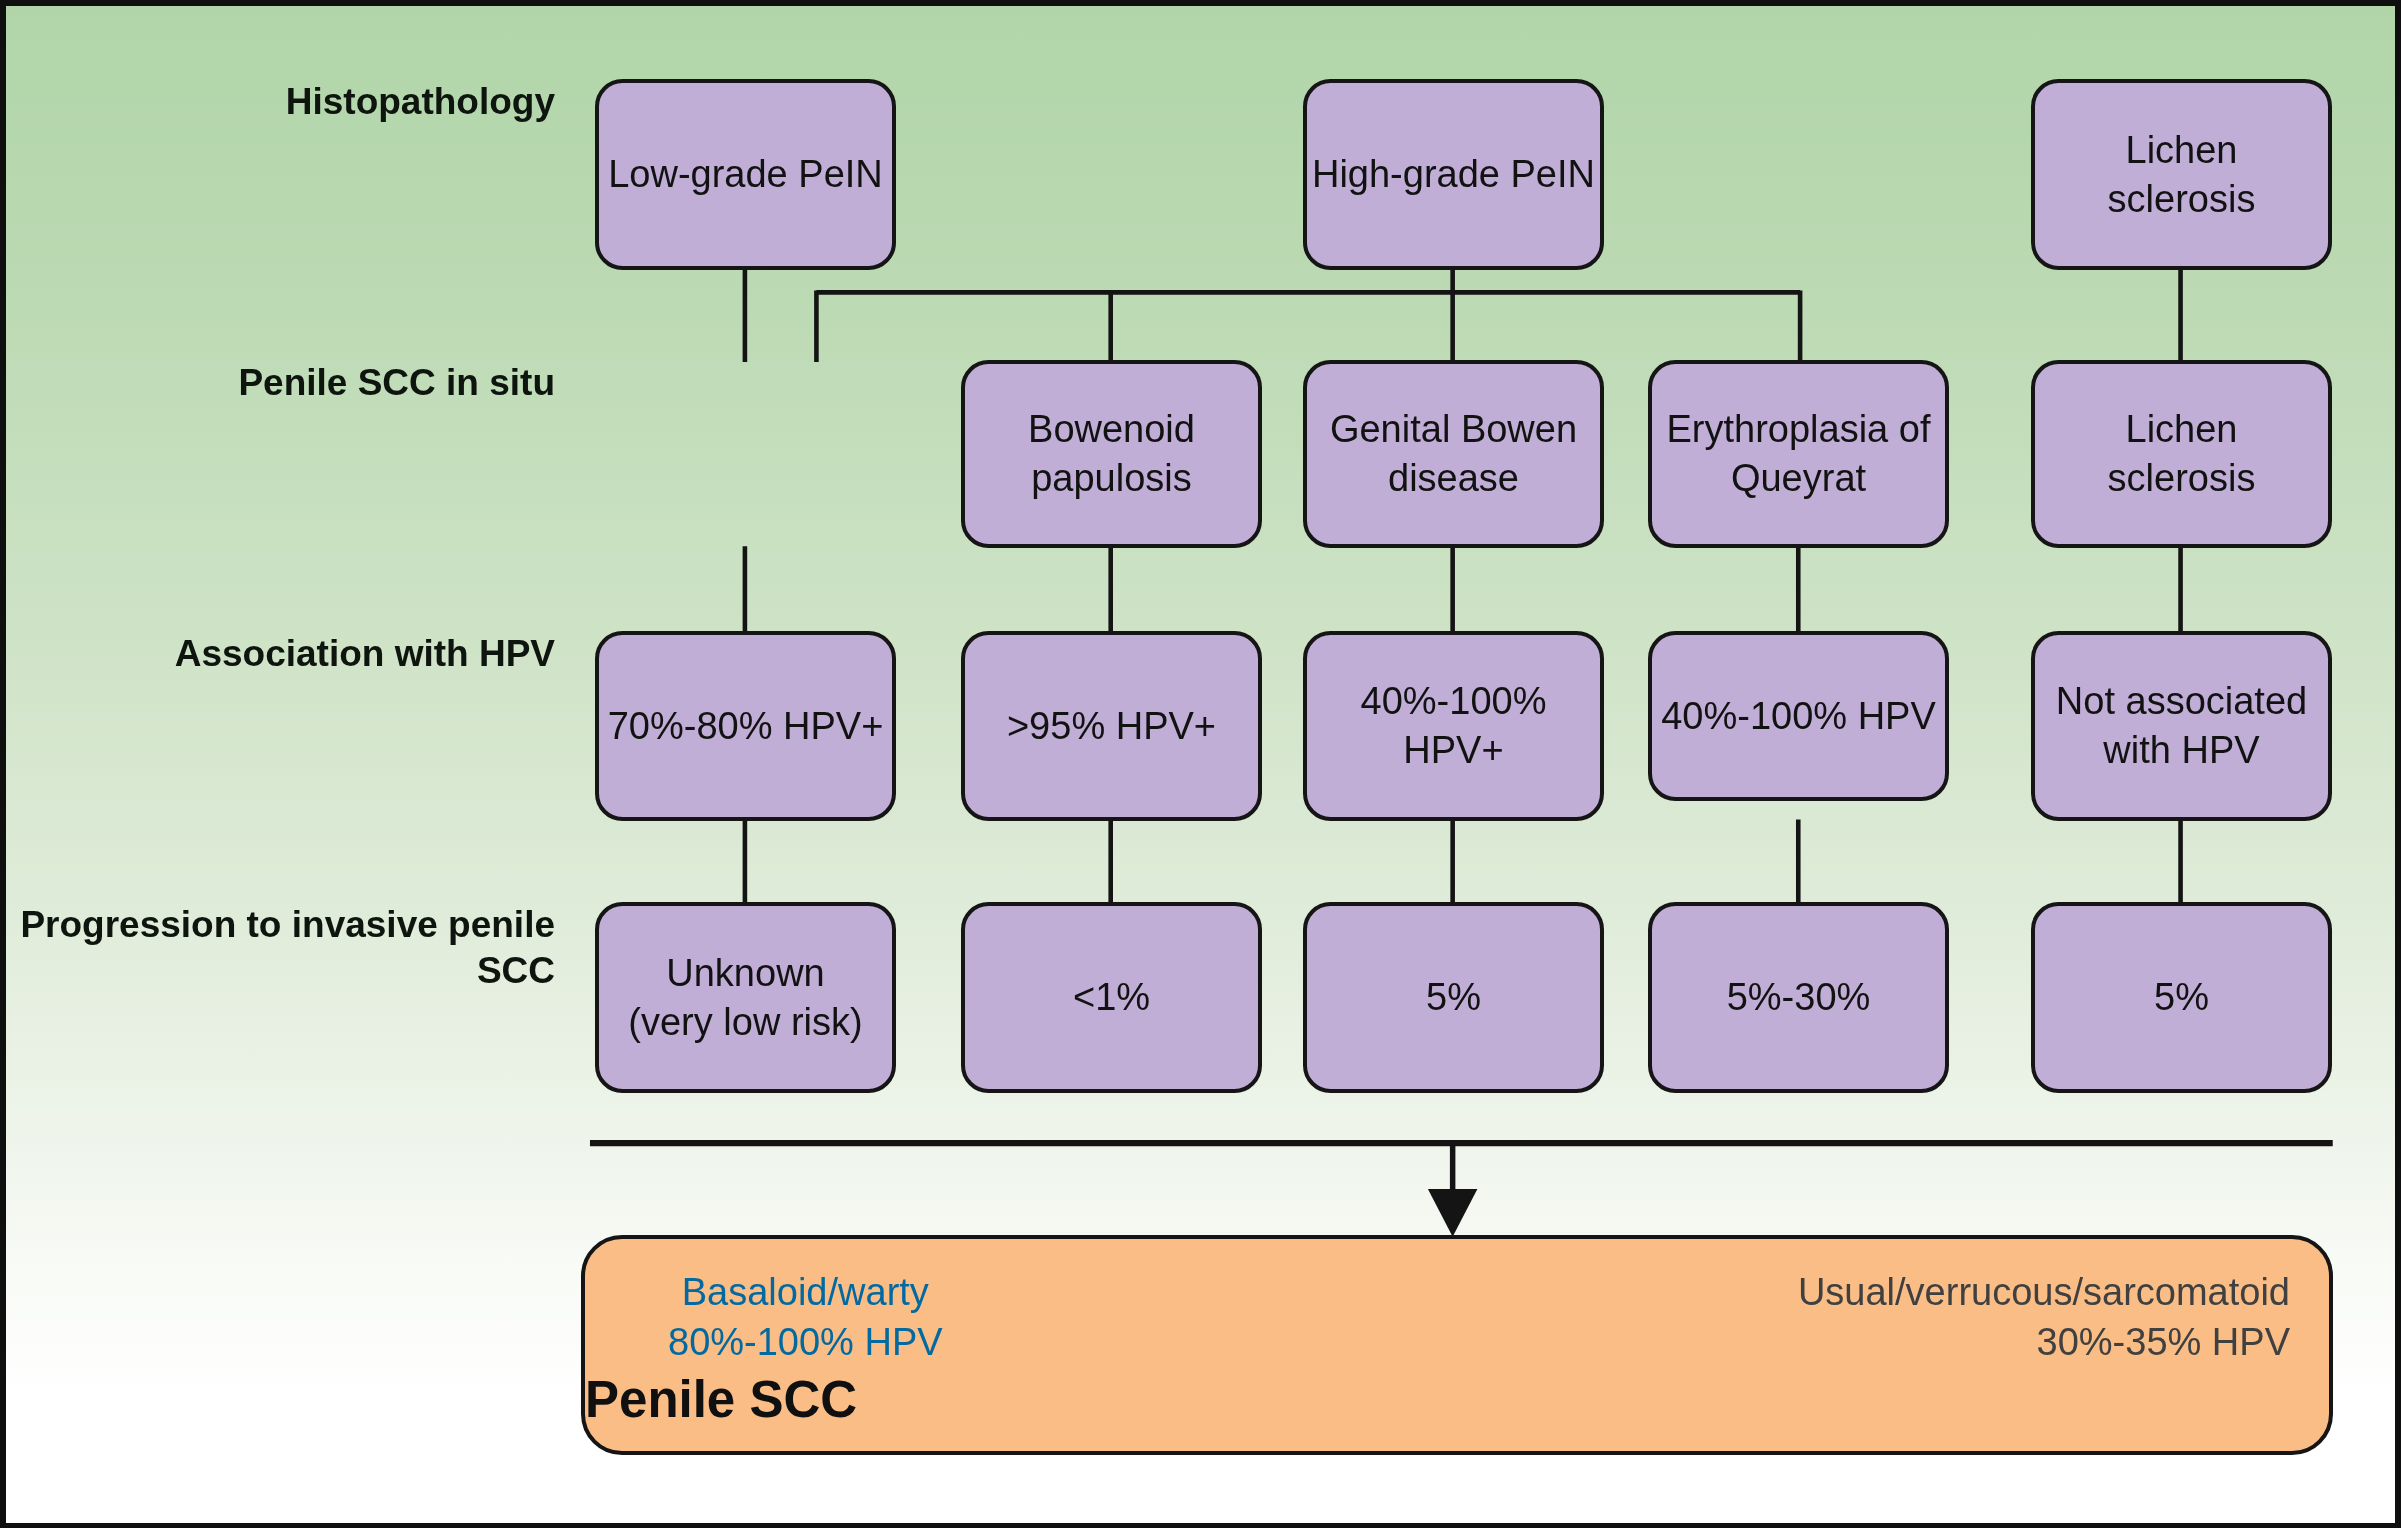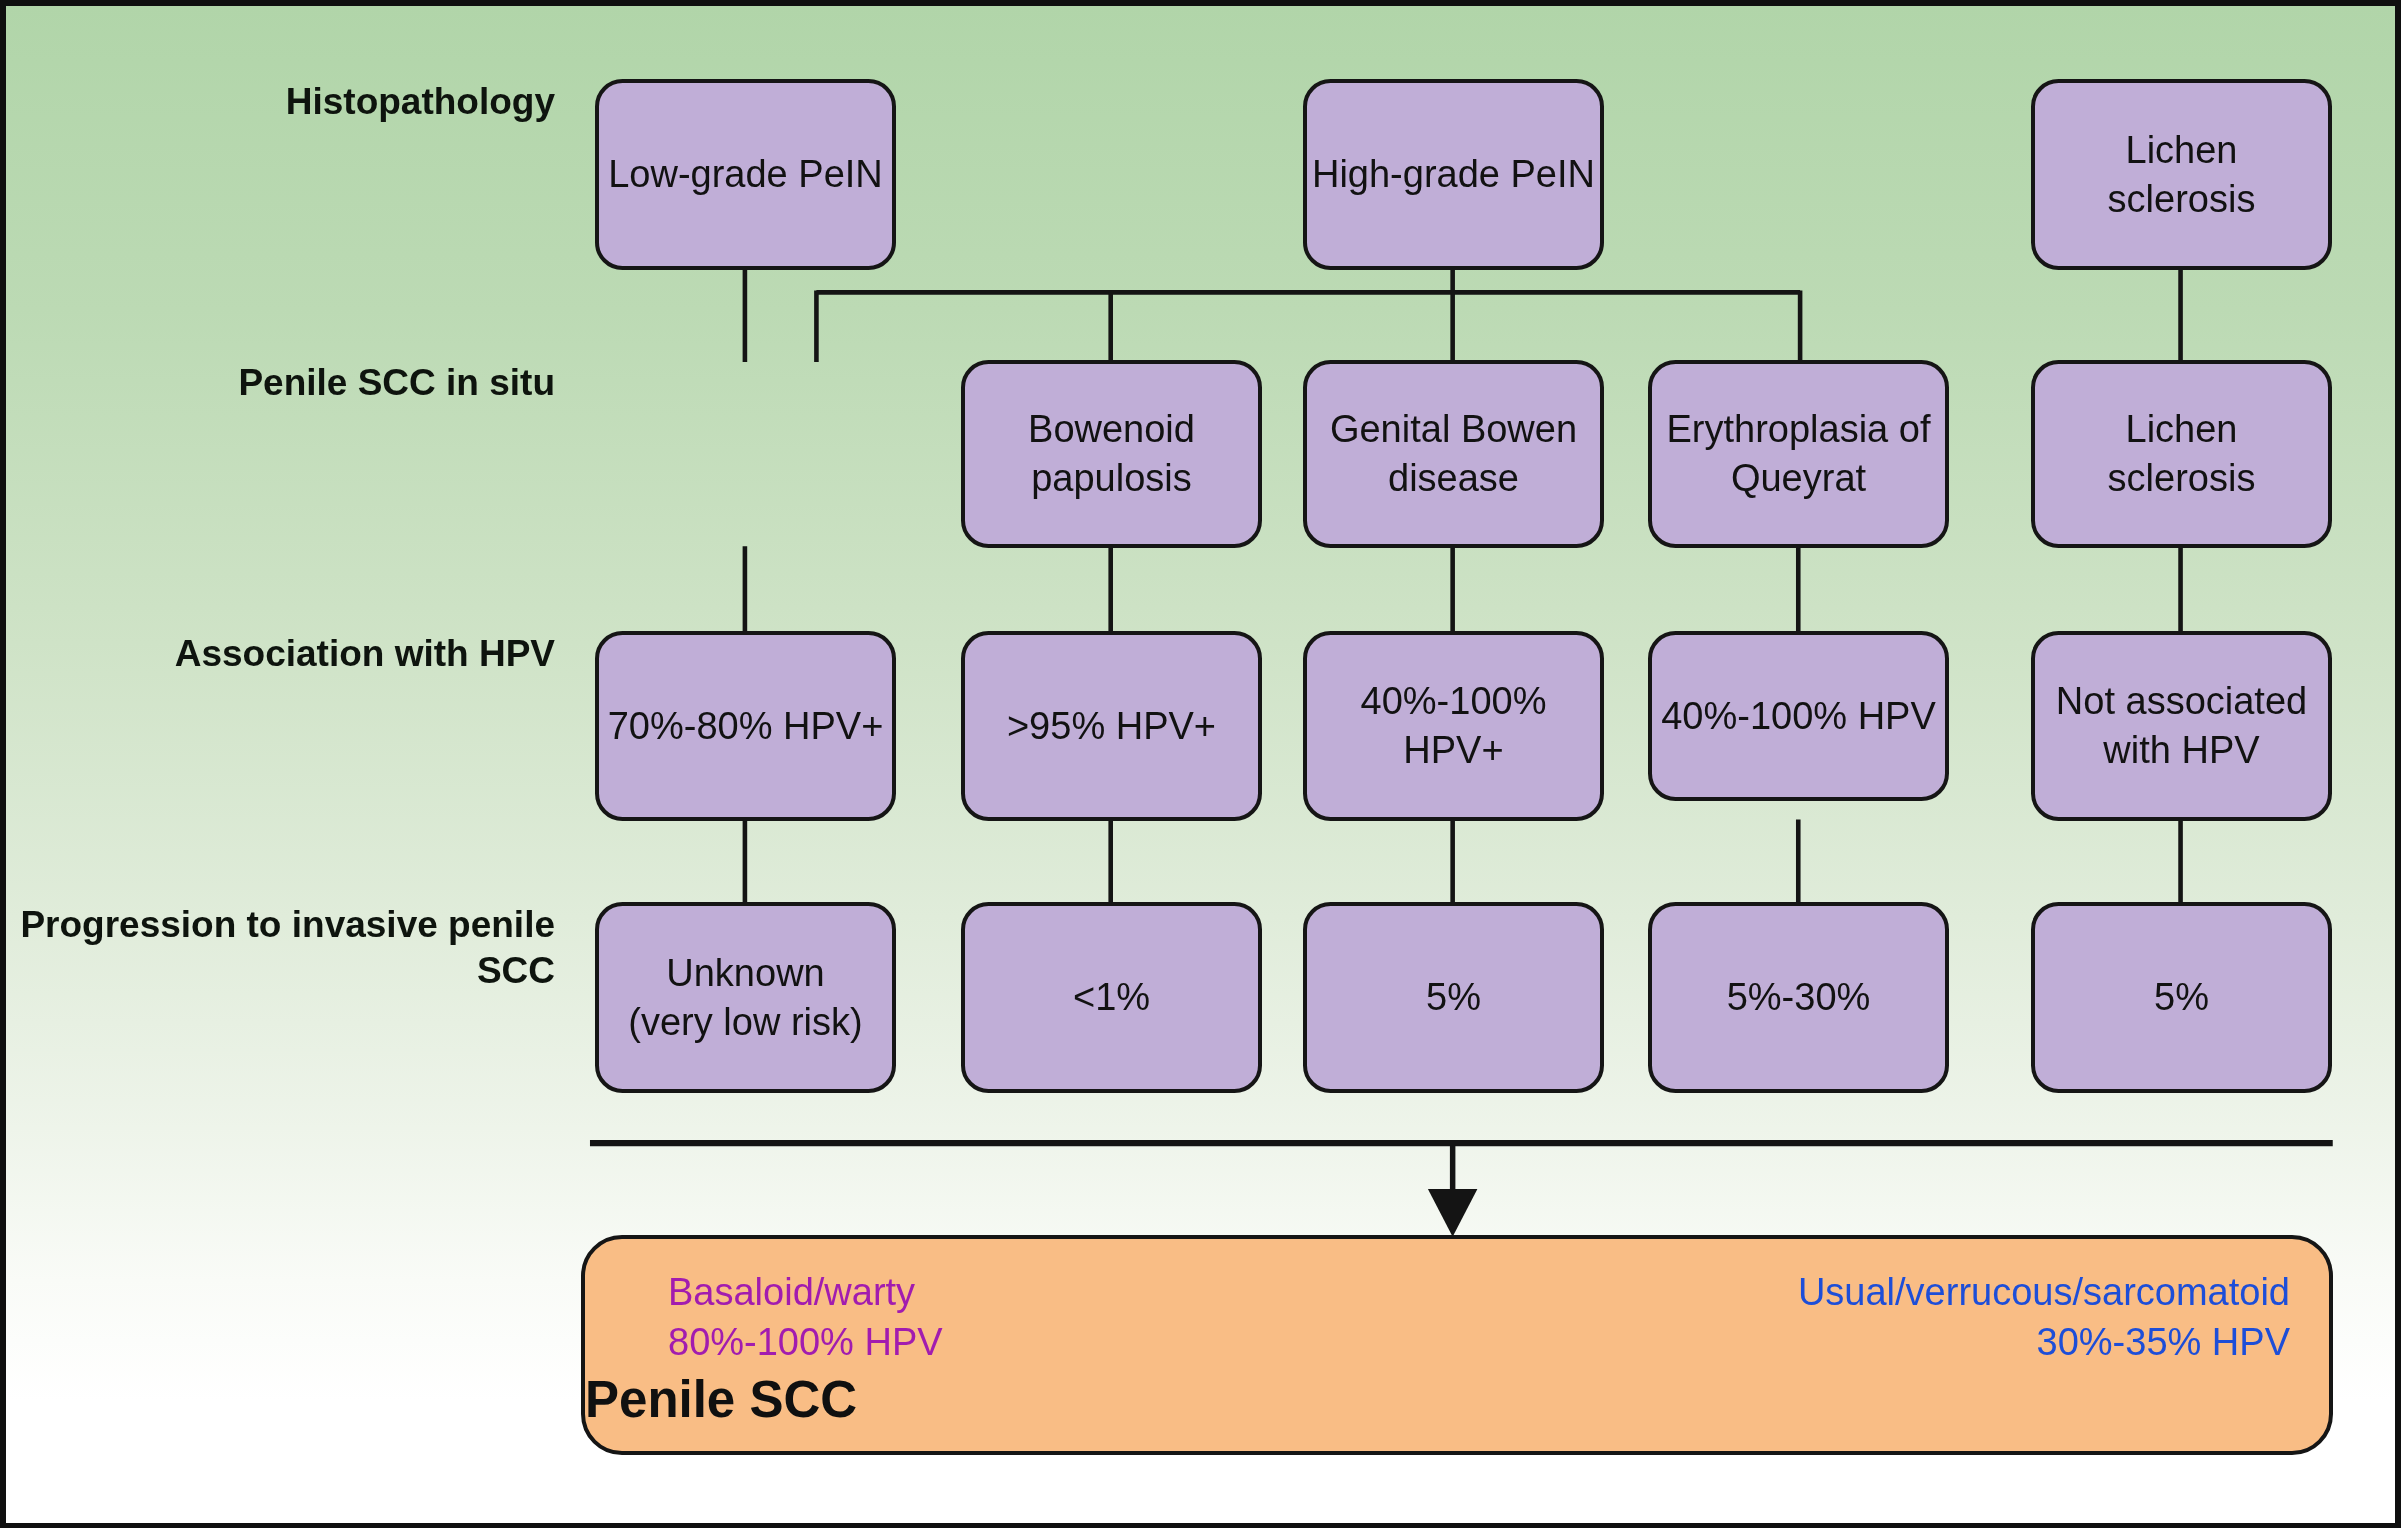--- a/index.html
+++ b/index.html
@@ -68,30 +68,31 @@
     background: #f9bd85;
     border: 4.6px solid #151515;
     border-radius: 41px;
   }
   .outcome-left {
     position: absolute;
     left: 83px; top: 27.5px;
     font-size: 38px;
     line-height: 1.32;
     white-space: pre-line;
-    color: #a21caf;
+    color: #0369a1;
+    text-align: center;
   }
   .outcome-right {
     position: absolute;
     right: 39px; top: 27.5px;
     font-size: 38px;
     line-height: 1.32;
     white-space: pre-line;
     text-align: right;
-    color: #1d4ed8;
+    color: #404040;
   }
   .outcome-title {
     position: absolute;
     left: 0; right: 0; bottom: 22px;
     text-align: left;
     font-size: 51px;
     font-weight: bold;
     color: #101010;
   }
 </style>

